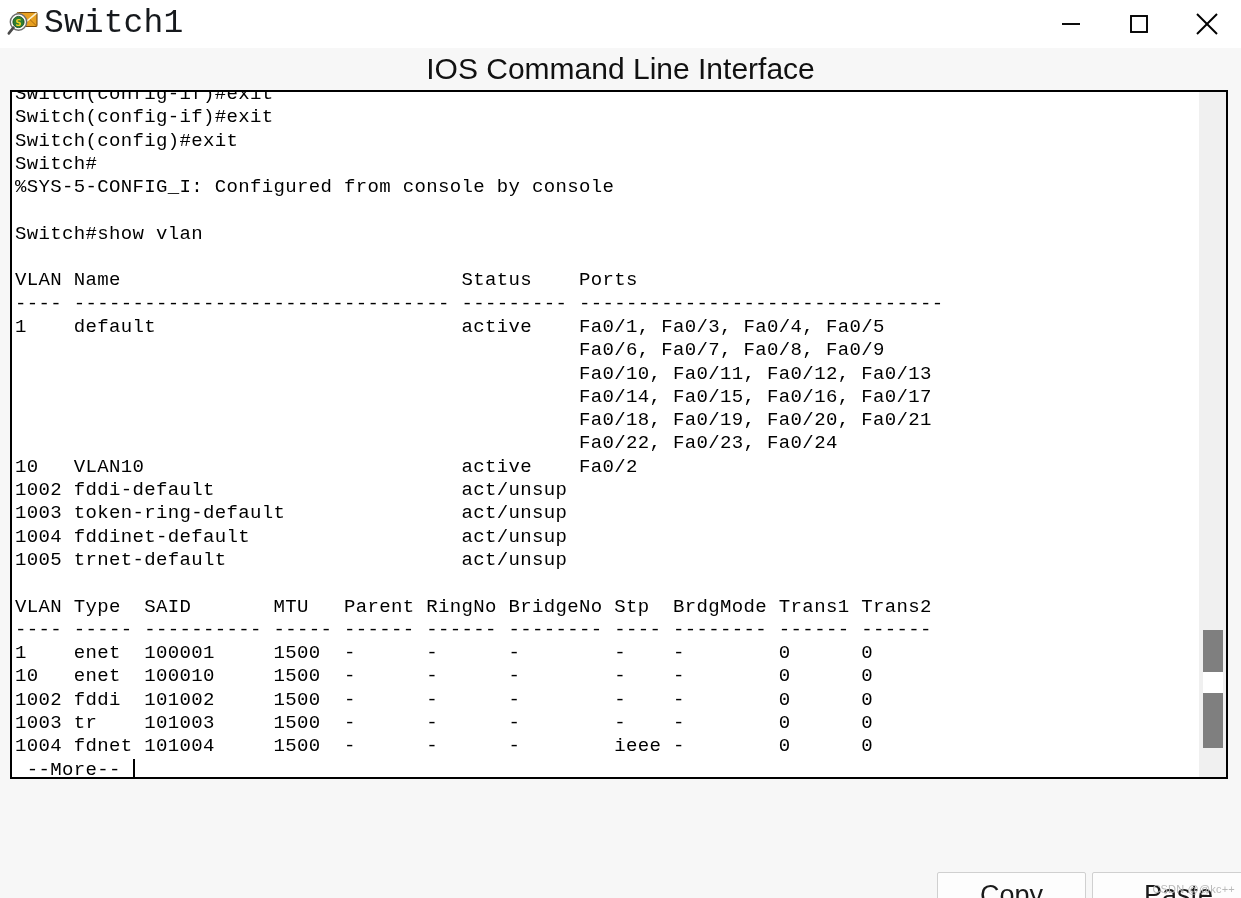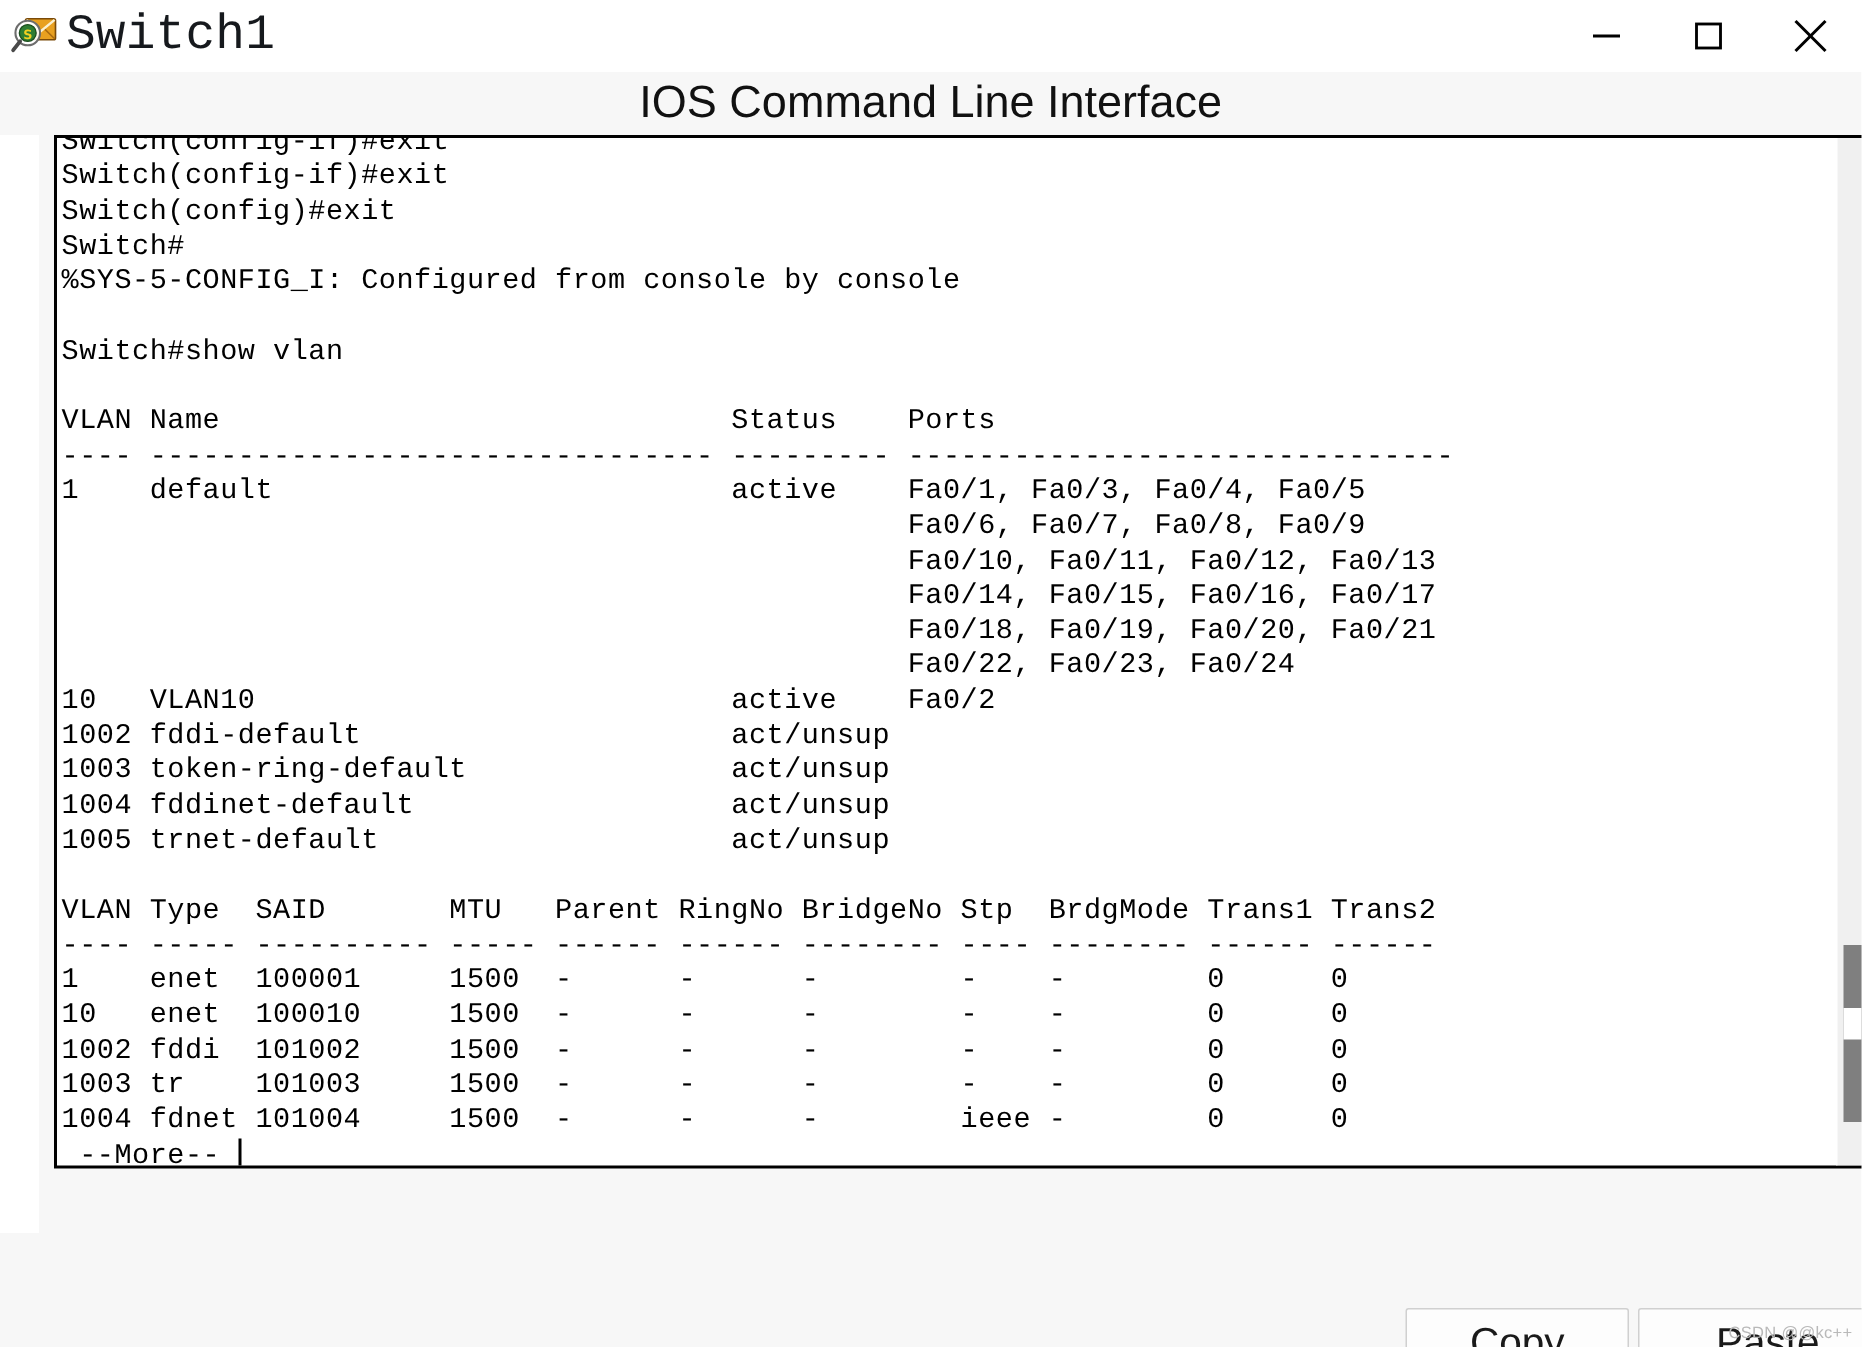--- a/index.html
+++ b/index.html
@@ -115,21 +115,20 @@
     font-family: "Liberation Sans", sans-serif;
   }
 
   
   #terminal-wrap {
     flex: 1 1 auto;
     position: relative;
     background: #f7f7f7;
     padding: 0 12px 0 10px;
     box-sizing: border-box;
-    margin-left: 26px;
   }
   #terminal {
     position: absolute;
     left: 10px;
     top: 0px;
     width: 1218px;
     height: 689px;
     background: #ffffff;
     border: 2px solid #000000;
     box-sizing: border-box;

